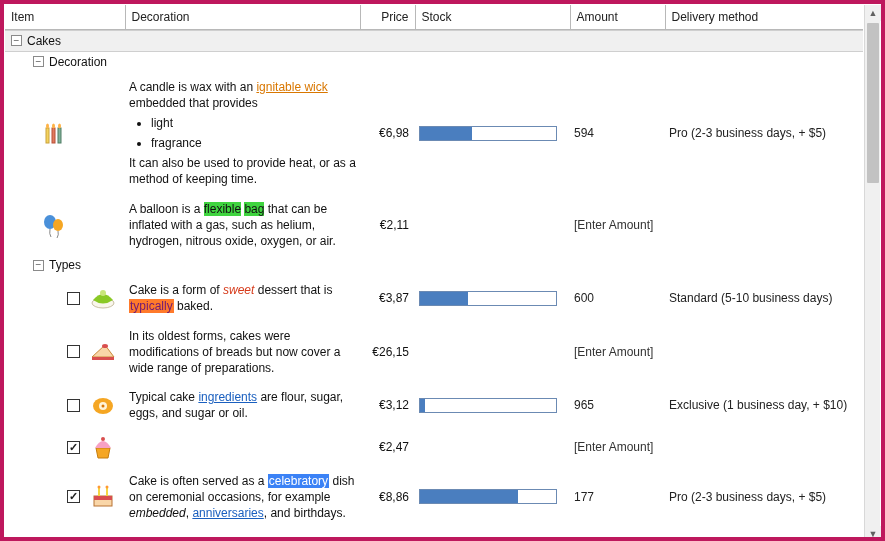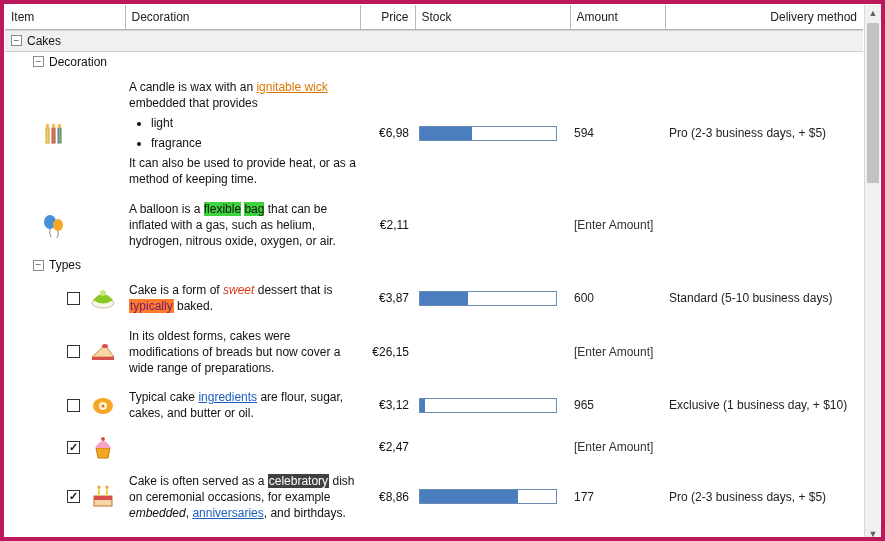--- a/index.html
+++ b/index.html
@@ -5,21 +5,21 @@
   * { box-sizing: border-box; }
   html, body { margin:0; padding:0; font-family: "Segoe UI", Tahoma, Arial, sans-serif; font-size:12px; color:#222; background:#fff; }
   .frame { width:885px; height:541px; border:4px solid #be185d; position:relative; background:#fff; overflow:hidden; }
   .scroll-area { position:absolute; left:1px; top:1px; right:18px; bottom:1px; overflow:hidden; }
   .scrollbar { position:absolute; right:1px; top:1px; width:16px; height:537px; background:#f0f0f0; border-left:1px solid #d8d8d8; }
   .scrollbar .arrow { width:16px; height:16px; background:#f0f0f0; display:flex; align-items:center; justify-content:center; color:#606060; font-size:9px; user-select:none;}
   .scrollbar .arrow.dn { position:absolute; bottom:0;}
   .scrollbar .thumb { position:absolute; left:2px; width:12px; top:18px; height:160px; background:#c2c2c2; border-radius:1px;}
   table.hdr { width:100%; border-collapse:collapse; table-layout:fixed; }
   table.hdr th { text-align:left; font-weight:400; padding:4px 6px; border-right:1px solid #b8b8b8; border-bottom:1px solid #b8b8b8; background:#fff; height:24px; font-size:12px; }
-  table.hdr th:last-child { border-right:none;text-align:right; }
+  table.hdr th:last-child { border-right:none; }
   .col-item   { width:120px; }
   .col-desc   { width:235px; }
   .col-price  { width:55px; }
   .col-stock  { width:155px; }
   .col-amount { width:95px; }
   .col-deliv  { }
   .body { padding:0; }
   .row { display:flex; border-top:1px solid transparent; }
   .cell { padding:2px 4px; }
   .cell.item   { width:120px; display:flex; align-items:flex-start;}
@@ -37,21 +37,21 @@
   .item-indent { width:30px; display:inline-block;}
   .item-indent2 { width:58px; display:inline-block;}
   .check { width:13px; height:13px; border:1px solid #333; background:#fff; display:inline-flex; align-items:center; justify-content:center; font-size:11px; margin-right:8px; cursor:pointer;}
   .check.checked::after { content:"✓"; color:#222; font-weight:bold; line-height:1;}
   .desc ul { margin:2px 0 2px 18px; padding:0;}
   .desc li { margin:4px;}
   a.linkish { color:#d97700; text-decoration:underline;}
   a.blue { color:#1a5fbf; text-decoration:underline;}
   .hl-green { background:#3fd43f;}
   .hl-orange { background:#ff7a2b; color:#701a75; padding:0 1px;}
-  .hl-grey { background:#404040; color:#fff; padding:0 1px;}
+  .hl-grey { background:#3b82f6; color:#fff; padding:0 1px;}
   .italic-red { color:#d63a1a; font-style:italic;}
   .italic { font-style:italic;}
   .bar { height:15px; width:138px; border:1px solid #6b8ab3; background:#fff; position:relative;}
   .bar .fill { position:absolute; top:0; left:0; bottom:0; background:#4a7ebf;}
   .row.data { align-items:center; min-height:38px;}
   .row.data .cell.item { align-items:center;}
   .row.data .cell.desc { padding:6px 4px;}
   .placeholder { color:#333;}
   .tall { align-items:flex-start;}
   .tall .cell.price, .tall .cell.stock, .tall .cell.amount, .tall .cell.deliv { align-items:center;}
@@ -205,21 +205,21 @@
         <div class="cell item">
             <span class="item-indent2"></span>
             <span class="check"></span>
           <svg class="icon" viewBox="0 0 30 30">
               <ellipse cx="15" cy="16" rx="10" ry="8" fill="#f5a623"></ellipse>
               <circle cx="15" cy="16" r="4" fill="#fff3d6"></circle>
               <circle cx="15" cy="16" r="1.5" fill="#d97706"></circle>
             </svg>
         </div>
         <div class="cell desc">
-          <span>Typical cake </span><a class="blue">ingredients</a><span> are flour, sugar, cakes, and butter or oil.</span>
+          <span>Typical cake </span><a class="blue">ingredients</a><span> are flour, sugar, eggs, and sugar or oil.</span>
         </div>
         <div class="cell price">
             <span>€</span>
             <span>3,12</span>
           </div>
         <div class="cell stock">
             <div class="bar">
               <div class="fill" style="width:4%"></div>
             </div>
           </div>

